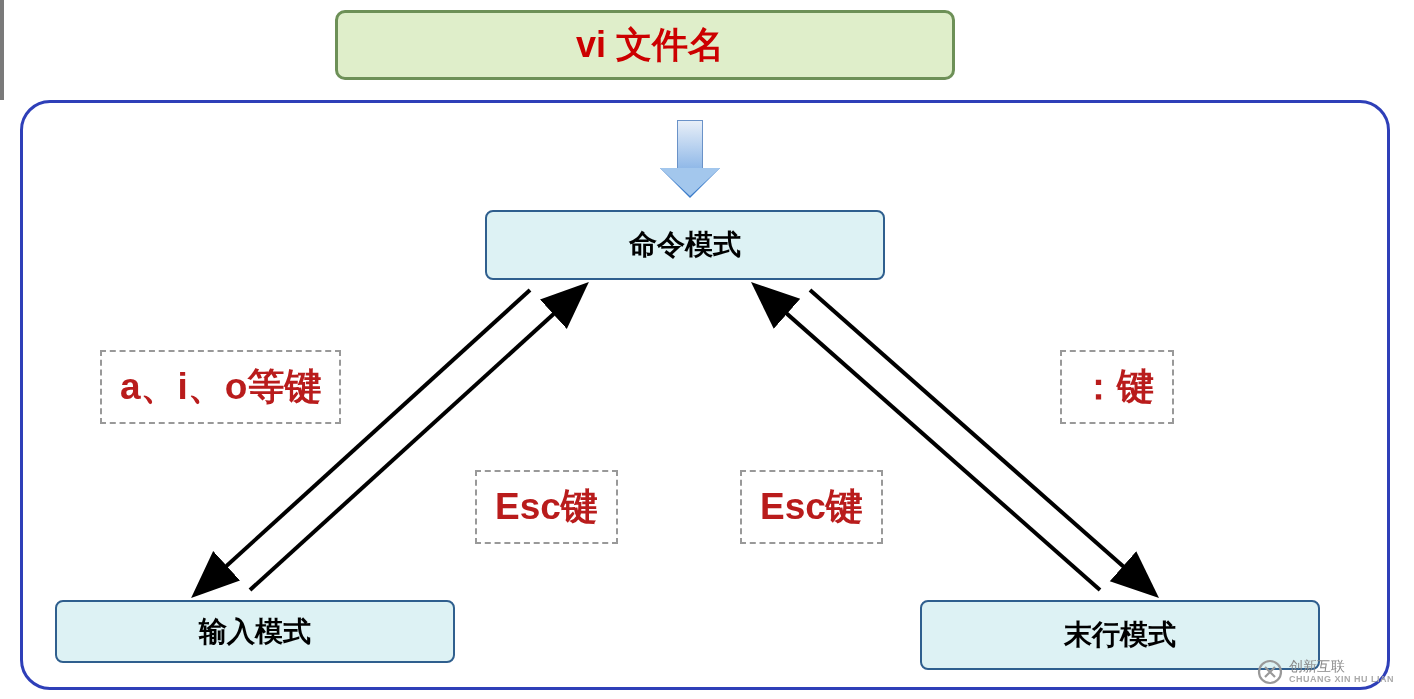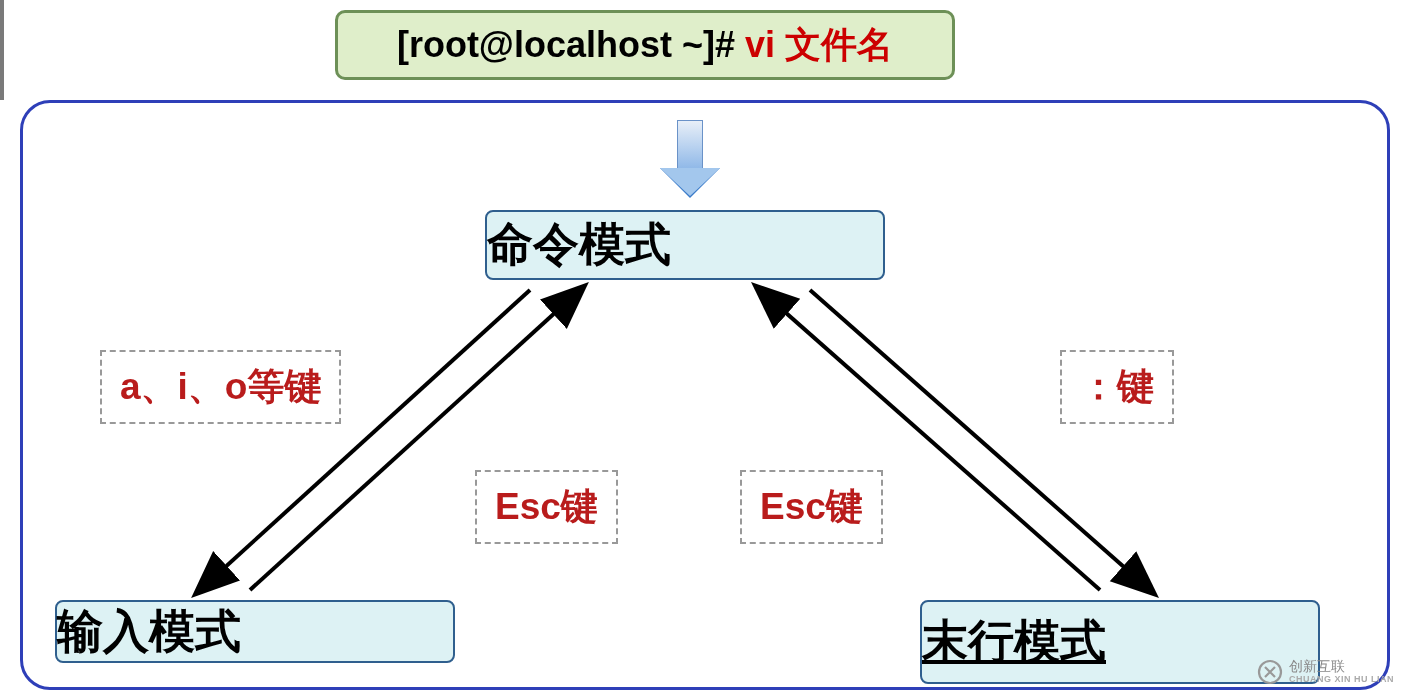--- a/index.html
+++ b/index.html
@@ -83,42 +83,42 @@
       border-right: 30px solid transparent;
       border-top: 28px solid #a3c7ed;
     }
     .mode-box {
       position: absolute;
       background: #ddf2f4;
       border: 2px solid #2f5f8e;
       border-radius: 8px;
       display: flex;
       align-items: center;
-      font-size: 46px;
+      justify-content: center;
+      font-size: 28px;
       font-weight: bold;
       color: #000000;
     }
     .mode-command {
       top: 210px;
       left: 485px;
       width: 400px;
       height: 70px;
     }
     .mode-input {
       top: 600px;
       left: 55px;
       width: 400px;
       height: 63px;
     }
     .mode-lastline {
       top: 600px;
       left: 920px;
       width: 400px;
-      height: 84px;
-      text-decoration: underline;
+      height: 70px;
     }
     .dashed-label {
       position: absolute;
       background: #ffffff;
       border: 2px dashed #999999;
       padding: 10px 18px;
       font-size: 37px;
       font-weight: bold;
       color: #b91c1c;
     }
@@ -178,21 +178,20 @@
       height: 100px;
       background: #7a7a7a;
     }
   </style>
 </head>
 <body>
 
 <div class="left-border"></div>
 
 <div class="command-box">
-  <span class="command-black">[root@localhost ~]#</span>
   <span class="command-red">vi 文件名</span>
 </div>
 
 <div class="main-container"></div>
 
 <div class="arrow-down-container">
   <div class="arrow-down-shaft"></div>
   <div class="arrow-down-head"></div>
 </div>
 

